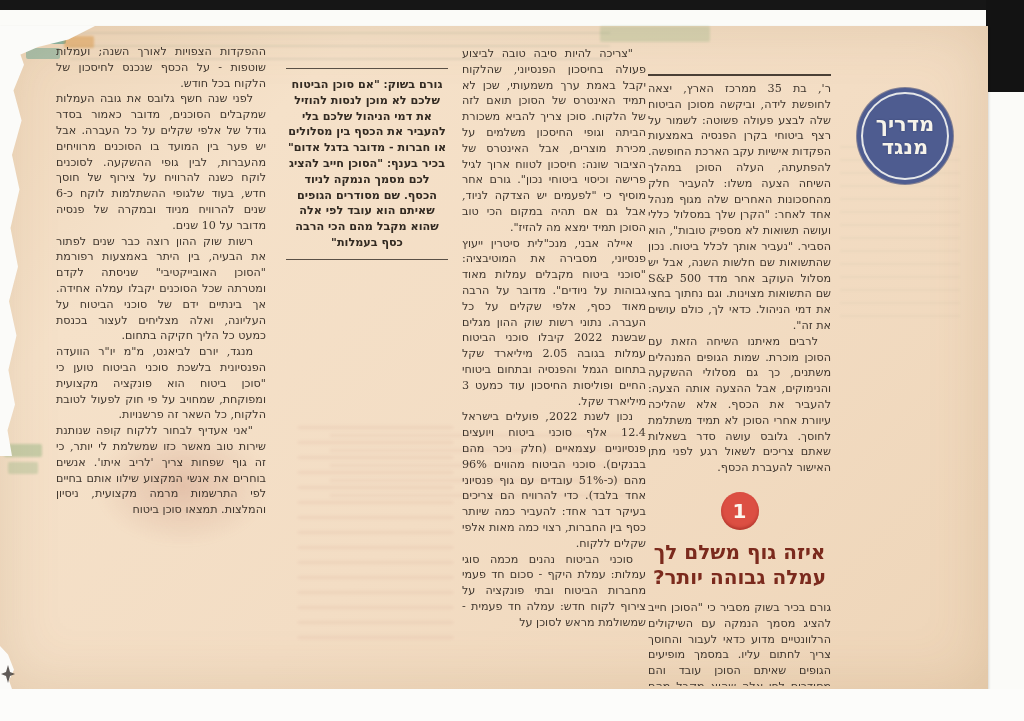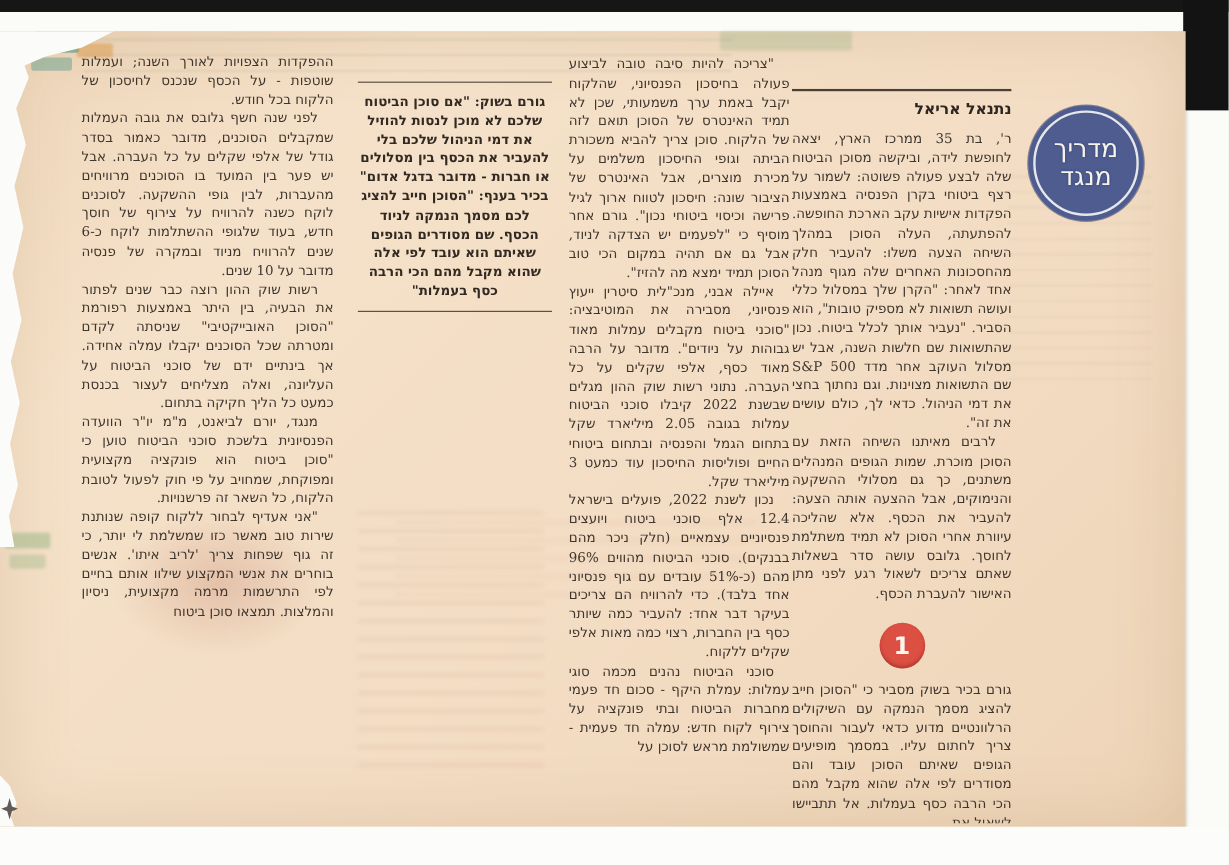--- a/index.html
+++ b/index.html
@@ -26,24 +26,24 @@
   .g-lines-pink{background:repeating-linear-gradient(180deg,rgba(190,120,110,.18) 0 3px,rgba(0,0,0,0) 3px 15px);filter:blur(1.6px);}
   .g-green{background:rgba(80,150,80,.35);filter:blur(1.2px);border-radius:2px;}
   .g-teal{background:rgba(45,140,125,.5);filter:blur(.6px);border-radius:2px;}
   .g-orange{background:rgba(215,145,60,.45);filter:blur(.8px);border-radius:2px;}
   .g-blob{background:radial-gradient(ellipse at 50% 50%,rgba(185,115,95,.28),rgba(0,0,0,0) 70%);filter:blur(3px);}
   
   .badge{position:absolute;left:857px;top:62px;width:96px;height:96px;border-radius:50%;
          background:#4e5c90;box-shadow:0 0 0 1px rgba(60,70,115,.6);}
   .badge-ring{position:absolute;inset:4px;border:2.5px solid rgba(250,250,245,.88);border-radius:50%;
          display:flex;flex-direction:column;align-items:center;justify-content:center;}
-  .badge-ring span{color:#f6f3ea;font-weight:normal;font-size:21px;line-height:23px;
+  .badge-ring span{color:#f6f3ea;font-weight:bold;font-size:21px;line-height:23px;
          font-family:"DejaVu Sans",sans-serif;text-shadow:0 0 2px rgba(40,50,90,.6);}
   
-  .col{position:absolute;direction:rtl;color:#3f362e;text-align:justify;overflow:hidden;margin-left:12px;}
+  .col{position:absolute;direction:rtl;color:#3f362e;text-align:justify;overflow:hidden;}
   .col p{margin:0;font-size:11.2px;line-height:15.8px;}
   .col p.ind{text-indent:13px;}
   .rule{border:none;border-top:2px solid #4a4036;margin:0 0 5px 0;}
   .rule-thin{border:none;border-top:1.5px solid #5a5046;margin:8px 0;}
   .byline{font-weight:bold;font-size:13px;color:#2e2721;padding:3px 0 9px;text-align:right;}
   .num-circle{width:38px;height:38px;border-radius:50%;background:#dc4f43;margin:16px auto 10px;
          display:flex;align-items:center;justify-content:center;
          box-shadow:inset 0 -2px 3px rgba(120,20,15,.4);}
   .num-circle span{color:#fdf6ee;font-weight:bold;font-size:20px;font-family:"DejaVu Sans",sans-serif;}
   .headline{color:#7b2a1d;font-weight:bold;font-size:20px;line-height:25px;text-align:center;
@@ -78,26 +78,26 @@
 
     <div class="badge">
       <div class="badge-ring">
         <span>מדריך</span>
         <span>מנגד</span>
       </div>
     </div>
 
     <div class="col" style="left:648px;top:48px;width:183px;height:612px;" lang="he">
       <hr class="rule">
-      <div class="byline">נתנאל אריאל</div>
       <p>ר', בת 35 ממרכז הארץ, יצאה לחופשת לידה, וביקשה מסוכן הביטוח שלה לבצע פעולה פשוטה: לשמור על רצף ביטוחי בקרן הפנסיה באמצעות הפקדות אישיות עקב הארכת החופשה. להפתעתה, העלה הסוכן במהלך השיחה הצעה משלו: להעביר חלק מהחסכונות האחרים שלה מגוף מנהל אחד לאחר: "הקרן שלך במסלול כללי ועושה תשואות לא מספיק טובות", הוא הסביר. "נעביר אותך לכלל ביטוח. נכון שהתשואות שם חלשות השנה, אבל יש מסלול העוקב אחר מדד S&amp;P 500 שם התשואות מצוינות. וגם נחתוך בחצי את דמי הניהול. כדאי לך, כולם עושים את זה".</p>
       <p class="ind">לרבים מאיתנו השיחה הזאת עם הסוכן מוכרת. שמות הגופים המנהלים משתנים, כך גם מסלולי ההשקעה והנימוקים, אבל ההצעה אותה הצעה: להעביר את הכסף. אלא שהליכה עיוורת אחרי הסוכן לא תמיד משתלמת לחוסך. גלובס עושה סדר בשאלות שאתם צריכים לשאול רגע לפני מתן האישור להעברת הכסף.</p>
       <div class="num-circle">
         <span>1</span>
       </div>
+      <h2 class="headline">איזה גוף משלם לך עמלה גבוהה יותר?</h2>
       <p>גורם בכיר בשוק מסביר כי "הסוכן חייב להציג מסמך הנמקה עם השיקולים הרלוונטיים מדוע כדאי לעבור והחוסך צריך לחתום עליו. במסמך מופיעים הגופים שאיתם הסוכן עובד והם מסודרים לפי אלה שהוא מקבל מהם הכי הרבה כסף בעמלות. אל תתביישו לשאול את</p>
     </div>
 
     <div class="col" style="left:462px;top:20px;width:184px;height:648px;" lang="he">
       <p class="ind">"צריכה להיות סיבה טובה לביצוע פעולה בחיסכון הפנסיוני, שהלקוח יקבל באמת ערך משמעותי, שכן לא תמיד האינטרס של הסוכן תואם לזה של הלקוח. סוכן צריך להביא משכורת הביתה וגופי החיסכון משלמים על מכירת מוצרים, אבל האינטרס של הציבור שונה: חיסכון לטווח ארוך לגיל פרישה וכיסוי ביטוחי נכון". גורם אחר מוסיף כי "לפעמים יש הצדקה לניוד, אבל גם אם תהיה במקום הכי טוב הסוכן תמיד ימצא מה להזיז".</p>
       <p class="ind">איילה אבני, מנכ"לית סיטרין ייעוץ פנסיוני, מסבירה את המוטיבציה: "סוכני ביטוח מקבלים עמלות מאוד גבוהות על ניודים". מדובר על הרבה מאוד כסף, אלפי שקלים על כל העברה. נתוני רשות שוק ההון מגלים שבשנת 2022 קיבלו סוכני הביטוח עמלות בגובה 2.05 מיליארד שקל בתחום הגמל והפנסיה ובתחום ביטוחי החיים ופוליסות החיסכון עוד כמעט 3 מיליארד שקל.</p>
       <p class="ind">נכון לשנת 2022, פועלים בישראל 12.4 אלף סוכני ביטוח ויועצים פנסיוניים עצמאיים (חלק ניכר מהם בבנקים). סוכני הביטוח מהווים 96% מהם (כ-51% עובדים עם גוף פנסיוני אחד בלבד). כדי להרוויח הם צריכים בעיקר דבר אחד: להעביר כמה שיותר כסף בין החברות, רצוי כמה מאות אלפי שקלים ללקוח.</p>
       <p class="ind">סוכני הביטוח נהנים מכמה סוגי עמלות: עמלת היקף - סכום חד פעמי מחברות הביטוח ובתי פונקציה על צירוף לקוח חדש: עמלה חד פעמית - שמשולמת מראש לסוכן על</p>
     </div>
 

